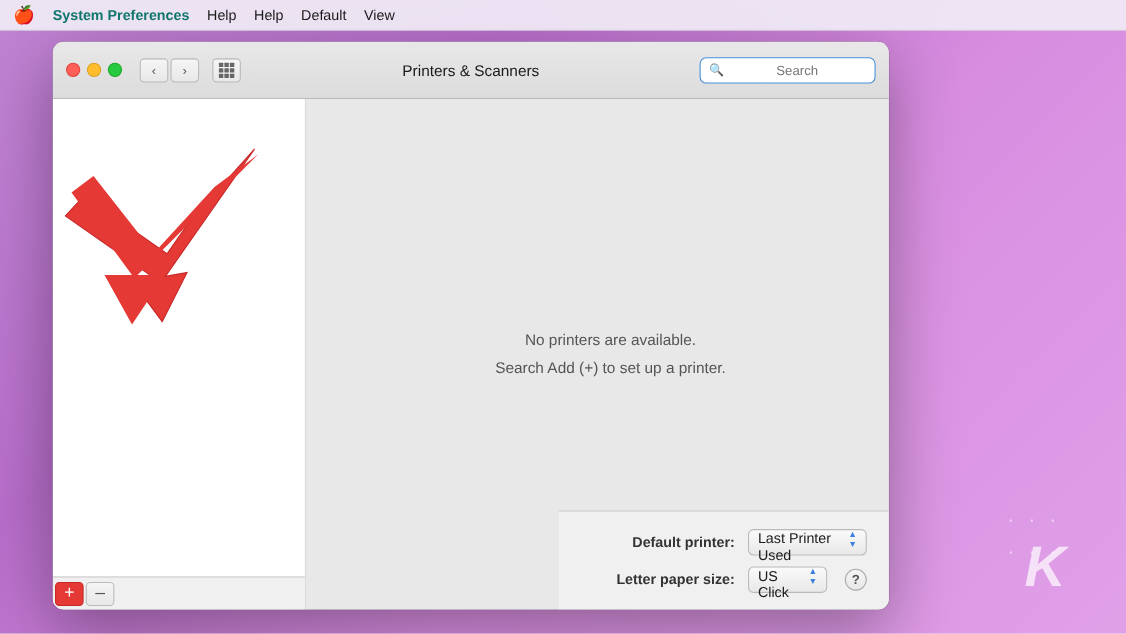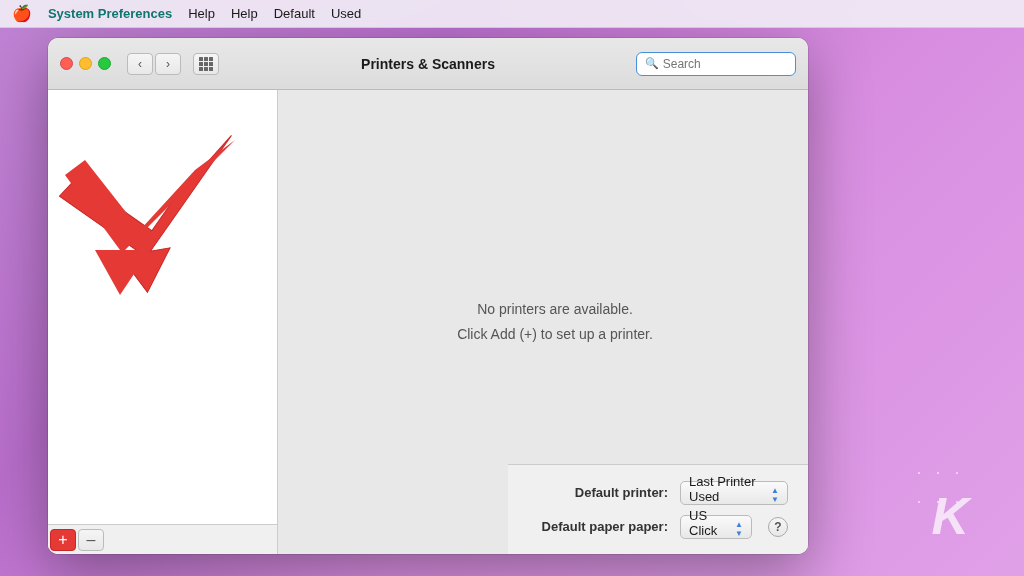--- a/index.html
+++ b/index.html
@@ -155,21 +155,21 @@
       height: 4px;
       background: #666;
       border-radius: 0.5px;
     }
 
     .titlebar-title {
       position: absolute;
       left: 50%;
       transform: translateX(-50%);
       font-size: 14px;
-      font-weight: 700;
+      font-weight: 400;
       color: #1a1a1a;
     }
 
     .search-box {
       margin-left: auto;
       display: flex;
       align-items: center;
       background: white;
       border: 1.5px solid #4a90d9;
       border-radius: 6px;
@@ -184,20 +184,21 @@
       color: #999;
     }
 
     .search-input-field {
       border: none;
       outline: none;
       font-size: 12px;
       color: #333;
       background: transparent;
       width: 100%;
+      margin-left: 43px;
     }
 
     
     .window-content {
       display: flex;
       height: calc(100% - 52px);
     }
 
     
     .printer-list {
@@ -298,21 +299,21 @@
     .pref-select {
       flex: 1;
       max-width: 220px;
       height: 24px;
       background: linear-gradient(to bottom, #fafafa, #e8e8e8);
       border: 1px solid #bbb;
       border-radius: 5px;
       font-size: 13px;
       color: #1a1a1a;
       display: flex;
-      align-items: flex-end;
+      align-items: flex-start;
       padding: 0 8px;
       justify-content: space-between;
       cursor: pointer;
     }
 
     .select-chevron {
       display: flex;
       flex-direction: column;
       gap: 1px;
     }
@@ -372,21 +373,21 @@
 
 <div class="bg-dots">· · ·<br>· · ·</div>
 <div class="bg-k"><i>K</i></div>
 
 <div class="menubar">
   <span class="menubar-apple">🍎</span>
   <span class="menubar-app">System Preferences</span>
   <span class="menubar-item">Help</span>
   <span class="menubar-item">Help</span>
   <span class="menubar-item">Default</span>
-  <span class="menubar-item">Used</span>
+  <span class="menubar-item">View</span>
 </div>
 
 <div class="window">
 
   <div class="titlebar">
     <div class="traffic-lights">
       <div class="traffic-light tl-red"></div>
       <div class="traffic-light tl-yellow"></div>
       <div class="traffic-light tl-green"></div>
     </div>
@@ -426,37 +427,37 @@
         <div class="add-btn">+</div>
         <div class="remove-btn">–</div>
       </div>
     </div>
 
     <div class="right-panel">
 
       <div class="printer-detail-area">
         <div class="no-printers-text">
           <div>No printers are available.</div>
-          <div>Click Add (+) to set up a printer.</div>
+          <div>Search Add (+) to set up a printer.</div>
         </div>
       </div>
 
       <div class="bottom-bar">
         <div class="pref-row">
           <span class="pref-label">Default printer:</span>
           <div class="pref-select">
             <span>Last Printer Used</span>
             <div class="select-chevron">
               <span class="chev-up">▲</span>
               <span class="chev-down">▼</span>
             </div>
           </div>
         </div>
         <div class="pref-row">
-          <span class="pref-label">Default paper paper:</span>
+          <span class="pref-label">Letter paper size:</span>
           <div class="pref-select">
             <span>US Click</span>
             <div class="select-chevron">
               <span class="chev-up">▲</span>
               <span class="chev-down">▼</span>
             </div>
           </div>
           <div class="help-btn">?</div>
         </div>
       </div>

